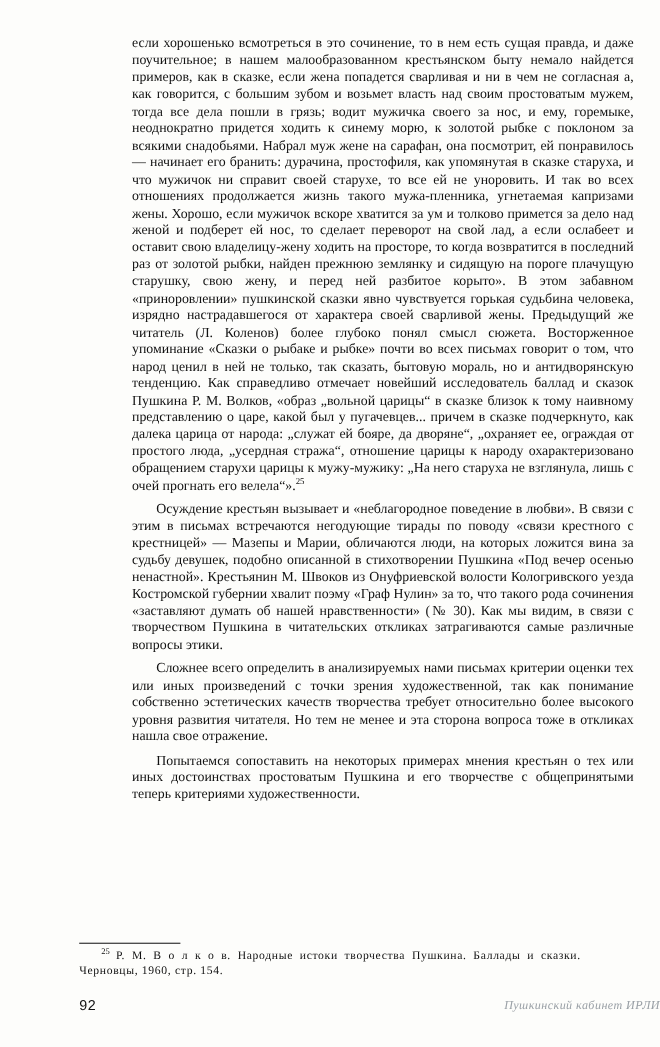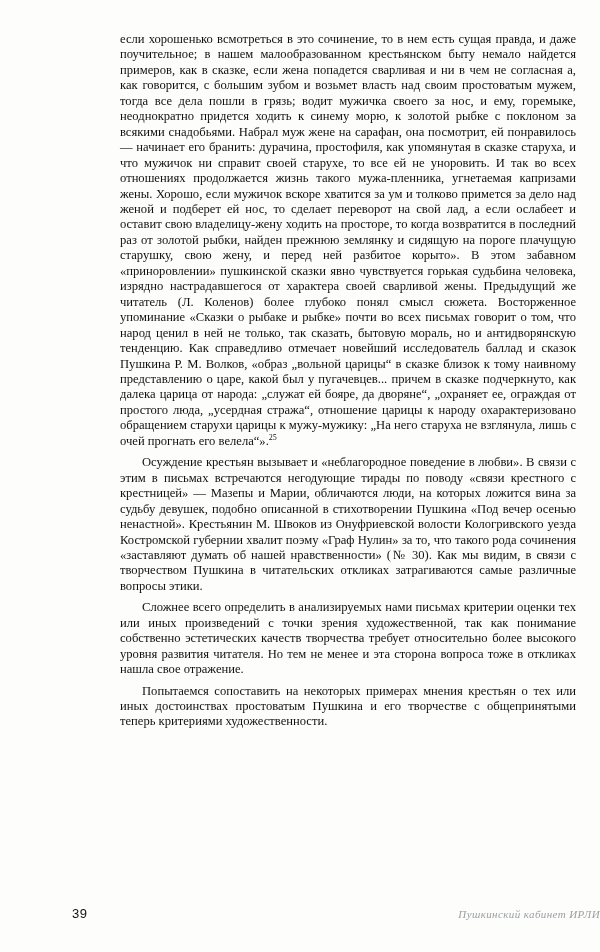--- a/index.html
+++ b/index.html
@@ -102,17 +102,21 @@
 
 <div class="page">
 
   <div class="content">
     <p class="body-par cont"><span>если хорошенько всмотреться в это сочинение, то в нем есть сущая правда, и даже поучительное; в нашем малообразованном крестьянском быту немало найдется примеров, как в сказке, если жена попадется сварливая и ни в чем не согласная а, как говорится, с большим зубом и возьмет власть над своим простоватым мужем, тогда все дела пошли в грязь; водит мужичка своего за нос, и ему, горемыке, неоднократно придется ходить к синему морю, к золотой рыбке с поклоном за всякими снадобьями. Набрал муж жене на сарафан, она посмотрит, ей понравилось — начинает его бранить: дурачина, простофиля, как упомянутая в сказке старуха, и что мужичок ни справит своей старухе, то все ей не уноровить. И так во всех отношениях продолжается жизнь такого мужа-пленника, угнетаемая капризами жены. Хорошо, если мужичок вскоре хватится за ум и толково примется за дело над женой и подберет ей нос, то сделает переворот на свой лад, а если ослабеет и оставит свою владелицу-жену ходить на просторе, то когда возвратится в последний раз от золотой рыбки, найден прежнюю землянку и сидящую на пороге плачущую старушку, свою жену, и перед ней разбитое корыто». В этом забавном «приноровлении» пушкинской сказки явно чувствуется горькая судьбина человека, изрядно настрадавшегося от характера своей сварливой жены. Предыдущий же читатель (Л. Коленов) более глубоко понял смысл сюжета. Восторженное упоминание «Сказки о рыбаке и рыбке» почти во всех письмах говорит о том, что народ ценил в ней не только, так сказать, бытовую мораль, но и антидворянскую тенденцию. Как справедливо отмечает новейший исследователь баллад и сказок Пушкина Р. М. Волков, «образ „вольной царицы“ в сказке близок к тому наивному представлению о царе, какой был у пугачевцев... причем в сказке подчеркнуто, как далека царица от народа: „служат ей бояре, да дворяне“, „охраняет ее, ограждая от простого люда, „усердная стража“, отношение царицы к народу охарактеризовано обращением старухи царицы к мужу-мужику: „На него старуха не взглянула, лишь с очей прогнать его велела“».</span><sup class="ref">25</sup></p>
     <p class="body-par gap">Осуждение крестьян вызывает и «неблагородное поведение в любви». В связи с этим в письмах встречаются негодующие тирады по поводу «связи крестного с крестницей» — Мазепы и Марии, обличаются люди, на которых ложится вина за судьбу девушек, подобно описанной в стихотворении Пушкина «Под вечер осенью ненастной». Крестьянин М. Швоков из Онуфриевской волости Кологривского уезда Костромской губернии хвалит поэму «Граф Нулин» за то, что такого рода сочинения «заставляют думать об нашей нравственности» (№ 30). Как мы видим, в связи с творчеством Пушкина в читательских откликах затрагиваются самые различные вопросы этики.</p>
     <p class="body-par gap">Сложнее всего определить в анализируемых нами письмах критерии оценки тех или иных произведений с точки зрения художественной, так как понимание собственно эстетических качеств творчества требует относительно более высокого уровня развития читателя. Но тем не менее и эта сторона вопроса тоже в откликах нашла свое отражение.</p>
     <p class="body-par gap">Попытаемся сопоставить на некоторых примерах мнения крестьян о тех или иных достоинствах простоватым Пушкина и его творчестве с общепринятыми теперь критериями художественности.</p>
   </div>
 
+  <div class="footnote-wrap">
+    <div class="fn-rule"></div>
+    <p class="footnote"><sup>25</sup> <span class="sp-wide">Р. М. В о л к о в. Народные истоки творчества Пушкина. Баллады и сказки. Черновцы, 1960, стр. 154.</span></p>
+  </div>
 
-  <div class="page-number">39</div>
+  <div class="page-number">92</div>
   <div class="watermark">Пушкинский кабинет ИРЛИ</div>
 
 </div>
 
 </body></html>

